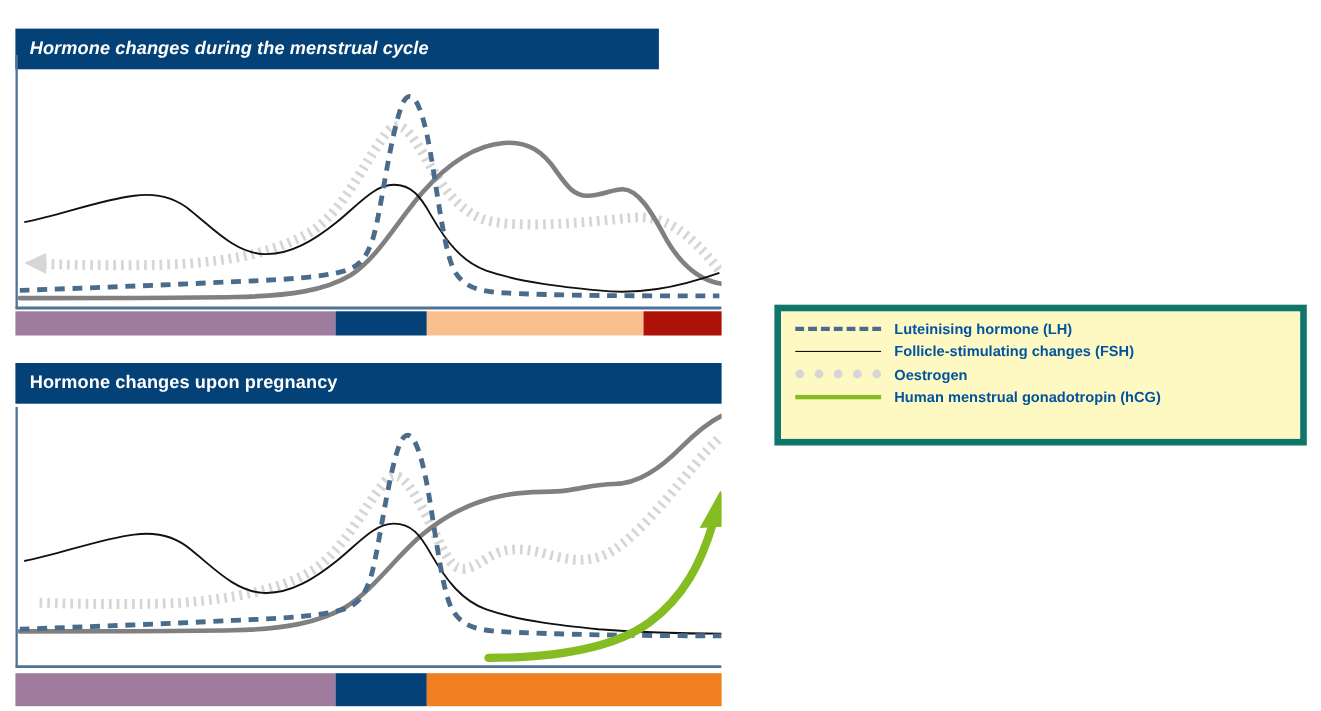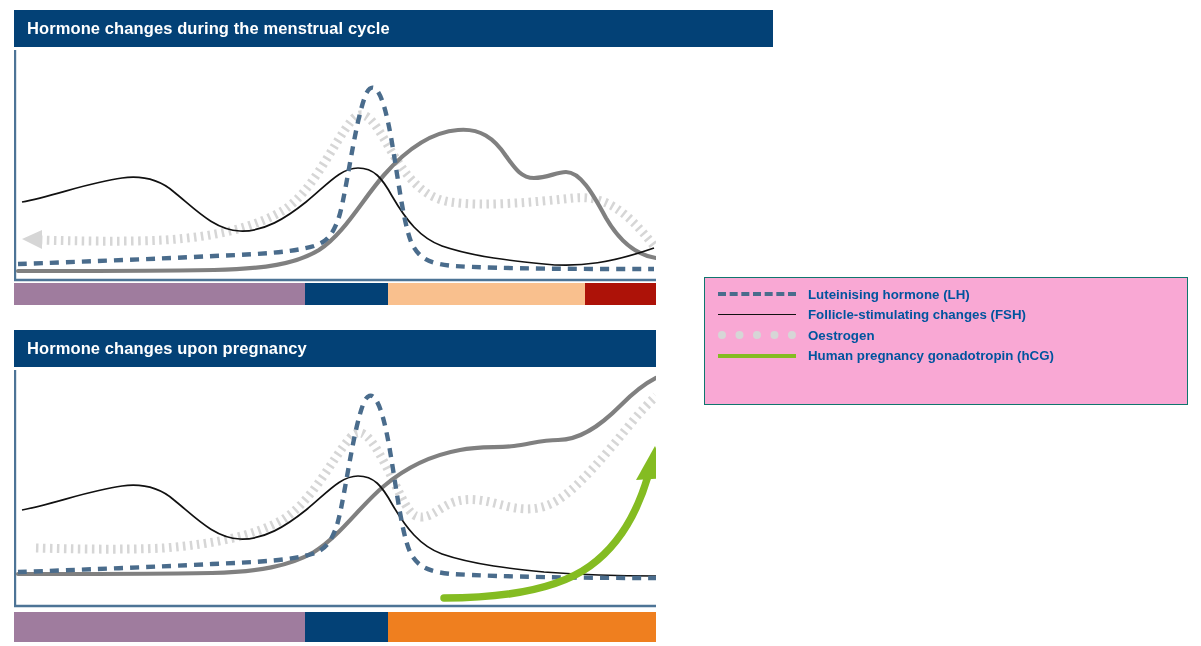--- a/index.html
+++ b/index.html
@@ -13,21 +13,21 @@
     position:absolute;background:#034176;color:#ffffff;
     font-size:16.5px;font-weight:bold;letter-spacing:.1px;
     display:flex;align-items:center;padding-left:13px;
     box-sizing:border-box;
   }
   .plot-wrap{position:absolute;}
   .plot-svg{display:block;}
   .phase-bar{position:absolute;display:flex;}
   .phase-seg{height:100%;}
   .legend-box{
-    position:absolute;background:#f9a8d4;border:1px solid #0f766e;
+    position:absolute;background:#fef9c3;border:6px solid #0f766e;
     box-sizing:border-box;
   }
   .legend-row{
     display:flex;align-items:center;height:20.5px;
   }
   .legend-key{
     width:78px;height:14px;margin-left:13px;margin-right:12px;
     display:flex;align-items:center;flex:none;
   }
   .legend-label{
@@ -37,21 +37,21 @@
   .k-fsh{border-top:1.6px solid #111;width:100%;}
   .k-oes{border-top:8px dotted #d6d6d6;width:100%;}
   .k-prog{border-top:4px solid #808080;width:100%;}
   .k-hcg{border-top:4px solid #84bc22;width:100%;}
 </style>
 </head>
 <body>
 
 <div class="panel" style="left:0;top:0;width:660px;height:300px;">
 
-  <div class="title-bar" style="left:14px;top:10px;width:759px;height:37px;">
+  <div class="title-bar" style="left:14px;top:26px;width:585px;height:37px;font-style:italic;">
     <span>Hormone changes during the menstrual cycle</span>
   </div>
 
   <div class="plot-wrap" style="left:14px;top:50px;width:642px;height:233px;">
     <svg class="plot-svg" width="642" height="233" viewBox="0 0 642 233">
 
       <line x1="1" y1="0" x2="1" y2="231" stroke="#4d7496" stroke-width="2.4"></line>
       <line x1="0" y1="230" x2="642" y2="230" stroke="#4d7496" stroke-width="2.6"></line>
 
       <path d="M26,190 C60,191 110,192 150,190 C200,187 240,178 270,160
@@ -154,15 +154,15 @@
       <span class="k-oes"></span>
     </span>
     <span class="legend-label">Oestrogen</span>
   </div>
 
 
   <div class="legend-row">
     <span class="legend-key">
       <span class="k-hcg"></span>
     </span>
-    <span class="legend-label">Human pregnancy gonadotropin (hCG)</span>
+    <span class="legend-label">Human menstrual gonadotropin (hCG)</span>
   </div>
 </div>
 
 </body></html>

